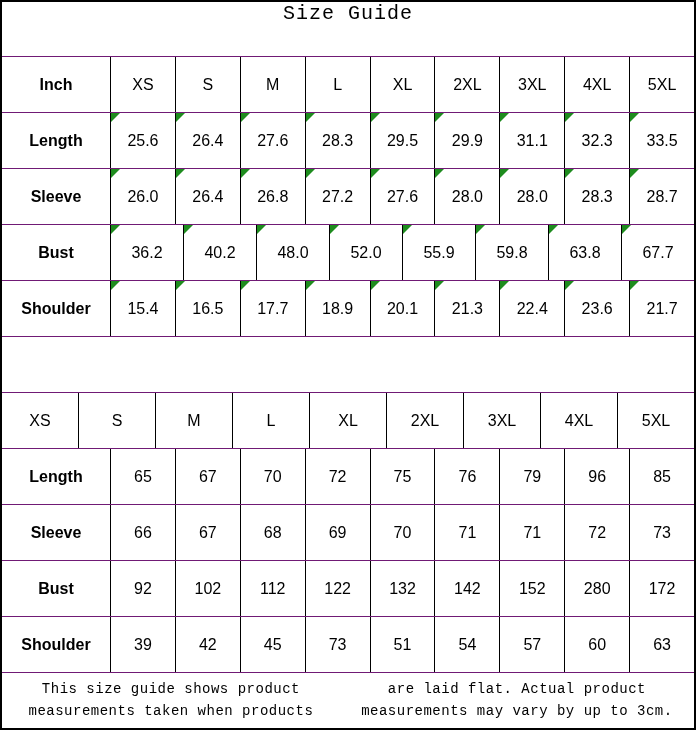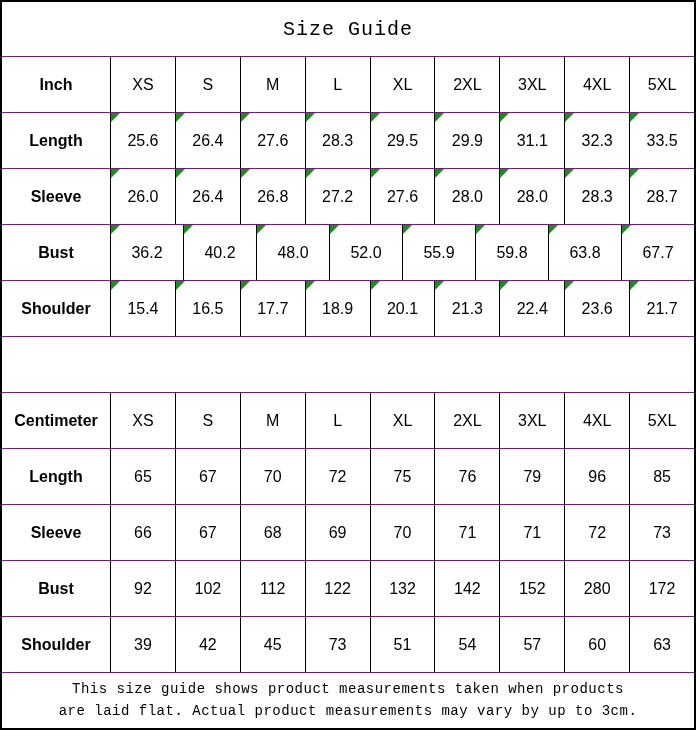--- a/index.html
+++ b/index.html
@@ -19,21 +19,20 @@
     font-family: "Liberation Sans", sans-serif;
   }
   .row {
     display: flex;
     box-sizing: border-box;
     flex: 0 0 auto;
   }
   .row + .row { border-top: 1px solid #701a75; }
   .title-row {
     height: 54px;
-    align-items: center;
     justify-content: center;
   }
   .title-text {
     font-family: "Liberation Mono", "DejaVu Sans Mono", monospace;
     font-size: 20px;
     letter-spacing: 1px;
     color: #000000;
   }
   .grid-row { height: 56px; }
   .cell {
@@ -57,21 +56,21 @@
     top: 0;
     left: 0;
     width: 0;
     height: 0;
     border-top: 9px solid #1e8c1e;
     border-right: 9px solid transparent;
   }
   .gap-row { height: 56px; }
   .footer-row {
     height: 56px;
-    flex-direction: column;
+    flex-direction: row;
     align-items: center;
     justify-content: center;
     text-align: center;
     font-family: "Liberation Mono", "DejaVu Sans Mono", monospace;
     font-size: 14px;
     letter-spacing: 0.5px;
     line-height: 1.55;
   }
 </style>
 </head>
@@ -272,23 +271,20 @@
       </div>
       <div class="cell value-cell">
         <span>21.7</span>
         <span class="flag-triangle" style="border-top-color: rgb(30, 140, 30);"></span>
       </div>
     </div>
 
   <div class="row gap-row"></div>
 
   <div class="row grid-row">
-      <div class="cell label-cell">
-        <span>Centimeter</span>
-      </div>
       <div class="cell header-cell">
         <span>XS</span>
       </div>
       <div class="cell header-cell">
         <span>S</span>
       </div>
       <div class="cell header-cell">
         <span>M</span>
       </div>
       <div class="cell header-cell">

